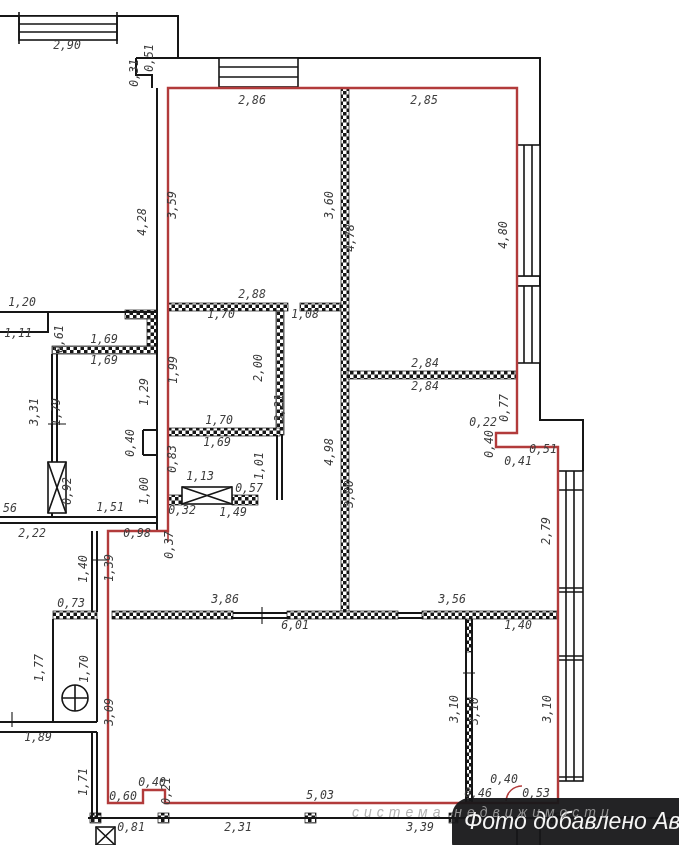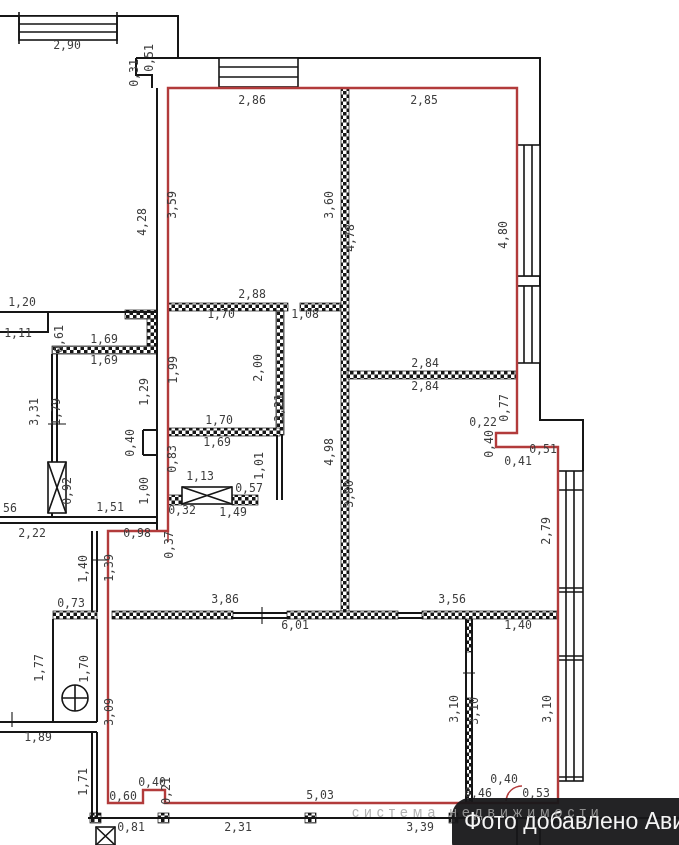--- a/index.html
+++ b/index.html
@@ -1,17 +1,17 @@
 <!DOCTYPE html>
 <html><head>
 <meta charset="utf-8">
 <style>
   html,body{margin:0;padding:0;background:#fff;}
   #stage{position:relative;width:679px;height:845px;background:#fff;overflow:hidden;
-         font-family:"DejaVu Sans Mono", monospace;}
+         font-family:"DejaVu Sans Mono", monospace;font-style:italic;}
   #plan-svg{position:absolute;left:0;top:0;z-index:1;}
   #plan-svg text{font-family:"DejaVu Sans Mono", monospace;font-size:11.5px;fill:#3d3d3d;}
   .ghost-wm{position:absolute;left:118px;top:318px;z-index:2;
       font-family:"Liberation Sans",sans-serif;font-size:185px;font-weight:bold;
       color:rgba(90,90,90,0.055);letter-spacing:2px;pointer-events:none;white-space:nowrap;}
   .badge{position:absolute;left:452px;top:798px;width:300px;height:62px;z-index:3;
       background:rgba(23,23,25,0.95);border-radius:18px;display:flex;align-items:flex-start;
       padding:10px 0 0 12px;box-sizing:border-box;}
   .badge span{font-family:"Liberation Sans",sans-serif;font-size:23px;color:#f5f5f5;white-space:nowrap;}
   .agency-wm{position:absolute;left:347px;top:766px;z-index:4;pointer-events:none;

